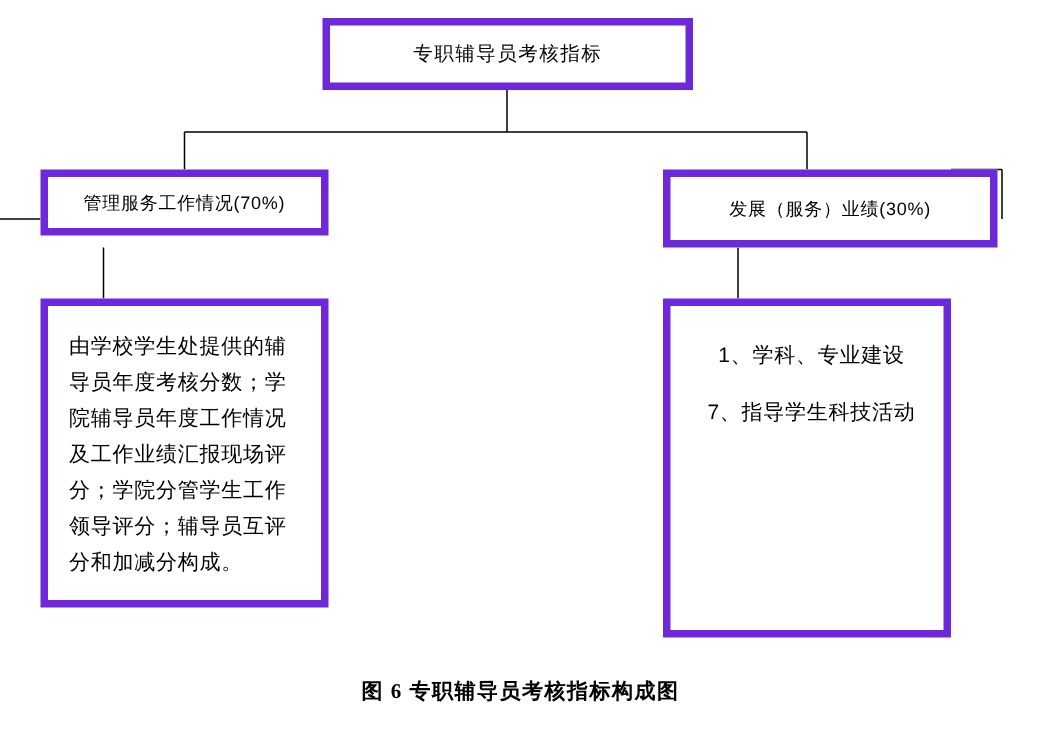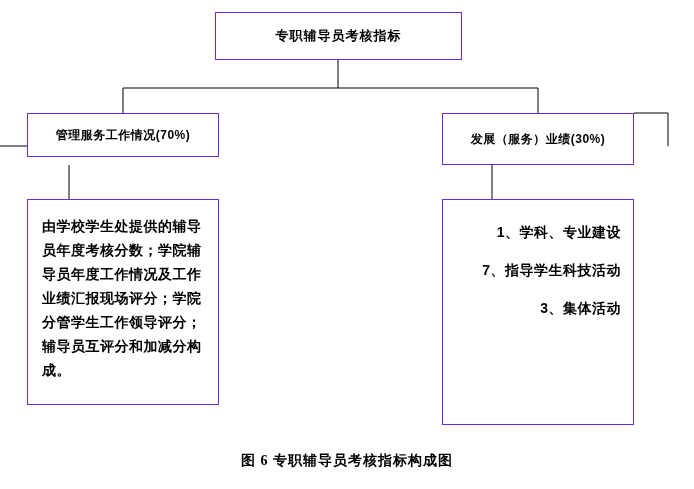--- a/index.html
+++ b/index.html
@@ -14,48 +14,47 @@
   #canvas {
     position: relative;
     width: 694px;
     height: 489px;
     overflow: hidden;
     background: #ffffff;
   }
   .box {
     position: absolute;
     box-sizing: border-box;
-    border: 1px solid #6d28d9;
+    border: 5px solid #6d28d9;
     background: #ffffff;
     display: flex;
     align-items: center;
     justify-content: center;
     text-align: center;
-    font-weight: bold;
   }
   .box-title {
     left: 215px;
     top: 12px;
     width: 247px;
     height: 48px;
     font-size: 13px;
     letter-spacing: 1px;
   }
   .box-left-head {
     left: 27px;
     top: 113px;
     width: 192px;
     height: 44px;
     font-size: 12px;
     letter-spacing: 0.5px;
   }
   .box-right-head {
     left: 442px;
     top: 113px;
-    width: 192px;
+    width: 223px;
     height: 52px;
     font-size: 12px;
     letter-spacing: 0.5px;
   }
   .box-left-body {
     left: 27px;
     top: 199px;
     width: 192px;
     height: 206px;
     align-items: flex-start;
@@ -83,21 +82,21 @@
     list-style: none;
     margin: 0;
     padding: 0;
     width: 100%;
   }
   .item-list li {
     font-size: 14px;
     line-height: 20px;
     margin-bottom: 18px;
     letter-spacing: 0.5px;
-    text-align: right;
+    text-align: center;
   }
   .caption {
     position: absolute;
     left: 0;
     top: 452px;
     width: 694px;
     text-align: center;
     font-family: "Liberation Serif", "DejaVu Serif", serif;
     font-size: 14px;
     font-weight: bold;
@@ -149,19 +148,18 @@
   </div>
 
   <div class="box box-left-body">
     <div class="body-text">由学校学生处提供的辅导员年度考核分数；学院辅导员年度工作情况及工作业绩汇报现场评分；学院分管学生工作领导评分；辅导员互评分和加减分构成。</div>
   </div>
 
   <div class="box box-right-body">
     <ul class="item-list">
       <li>1、学科、专业建设</li>
       <li>7、指导学生科技活动</li>
-      <li>3、集体活动</li>
     </ul>
   </div>
 
   <div class="caption">图 6 专职辅导员考核指标构成图</div>
 
 </div>
 
 </body></html>

